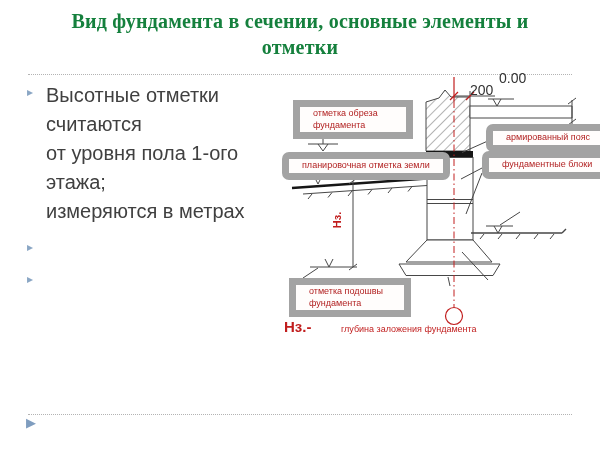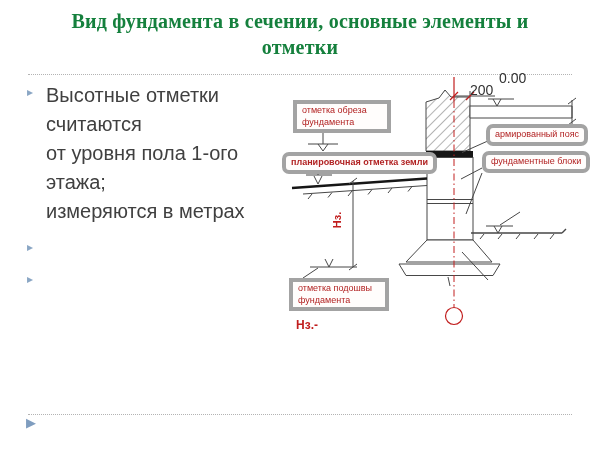--- a/index.html
+++ b/index.html
@@ -8,28 +8,28 @@
   .title{position:absolute;top:8px;left:0;width:600px;text-align:center;
          font-family:"Liberation Serif","DejaVu Serif",serif;font-weight:700;
          font-size:20px;line-height:1.3;color:#15803d;white-space:pre-line;letter-spacing:.2px;}
   .sep{position:absolute;left:28px;width:544px;border-top:1px dotted #b3b3b3;height:0;}
   .sep.top{top:74px;} .sep.bottom{top:414px;}
   .bullets{position:absolute;left:27px;top:81px;width:258px;}
   .bullet{display:flex;margin-bottom:10px;}
   .bullet .marker{color:#8aa6c4;font-size:12px;line-height:22px;width:19px;flex:0 0 19px;}
   .bullet .btext{font-size:20px;line-height:29px;color:#404040;white-space:pre-line;}
   .dg{position:absolute;left:0;top:0;width:600px;height:450px;}
-  .lbl{position:absolute;border:4px solid #a3a3a3;background:#fffdfc;color:#b22222;
-       font-size:9px;line-height:1.28;padding:1px 5px;white-space:pre-line;z-index:3;}
+  .lbl{position:absolute;border:7px solid #a3a3a3;background:#fffdfc;color:#b22222;
+       font-size:9px;line-height:1.28;padding:1px 13px;white-space:pre-line;z-index:3;}
   .nw{white-space:nowrap;border-radius:7px;}
   .ann{position:absolute;font-size:14px;color:#333;z-index:3;}
   .red{color:#c11e1e;}
   .hz-vert{position:absolute;left:323px;top:213px;width:30px;height:14px;text-align:center;
            transform:rotate(-90deg);font-size:11px;font-weight:bold;z-index:3;}
-  .legend-sym{position:absolute;left:296px;top:318px;font-size:12px;font-weight:bold;z-index:3;}
+  .legend-sym{position:absolute;left:284px;top:318px;font-size:15px;font-weight:bold;z-index:3;}
   .legend-txt{position:absolute;left:341px;top:324px;font-size:9px;z-index:3;}
   .dim200{left:470px;top:82px;} .dim000{left:499px;top:70px;}
   .footer-arrow{position:absolute;left:26px;top:416px;font-size:13px;color:#7f9dbf;line-height:1;}
 </style>
 </head>
 <body>
 
 <div class="slide">
 
   <div class="title">Вид фундамента в сечении, основные элементы и
@@ -128,25 +128,26 @@
       <path d="M454,77 V101" stroke="#c11e1e" stroke-width="1.2" fill="none"></path>
       <path d="M454,101 V307" stroke="#c11e1e" stroke-width="1" fill="none" stroke-dasharray="7 3 1.5 3"></path>
     </g>
     <g>
       <circle cx="454" cy="316" r="8.5" fill="#ffffff" stroke="#c11e1e" stroke-width="1.2"></circle>
     </g>
   </svg>
 
   <div class="lbl" style="left:293px;top:100px;width:80px;">отметка обреза
 фундамента</div>
-  <div class="lbl nw" style="left:282px;top:152px;font-weight:bold;">планировочная отметка земли</div>
+  <div class="lbl nw" style="left:282px;top:152px;">планировочная отметка земли</div>
   <div class="lbl nw" style="left:486px;top:124px;">армированный пояс</div>
   <div class="lbl nw" style="left:482px;top:151px;text-align:center;">фундаментные блоки</div>
   <div class="lbl" style="left:289px;top:278px;width:82px;">отметка подошвы
 фундамента</div>
 
   <div class="ann dim200">200</div>
   <div class="ann dim000">0.00</div>
   <div class="hz-vert red">Нз.</div>
   <div class="legend-sym red">Нз.-</div>
+  <div class="legend-txt red">глубина заложения фундамента</div>
 
   <div class="footer-arrow">▶</div>
 </div>
 
 </body></html>

